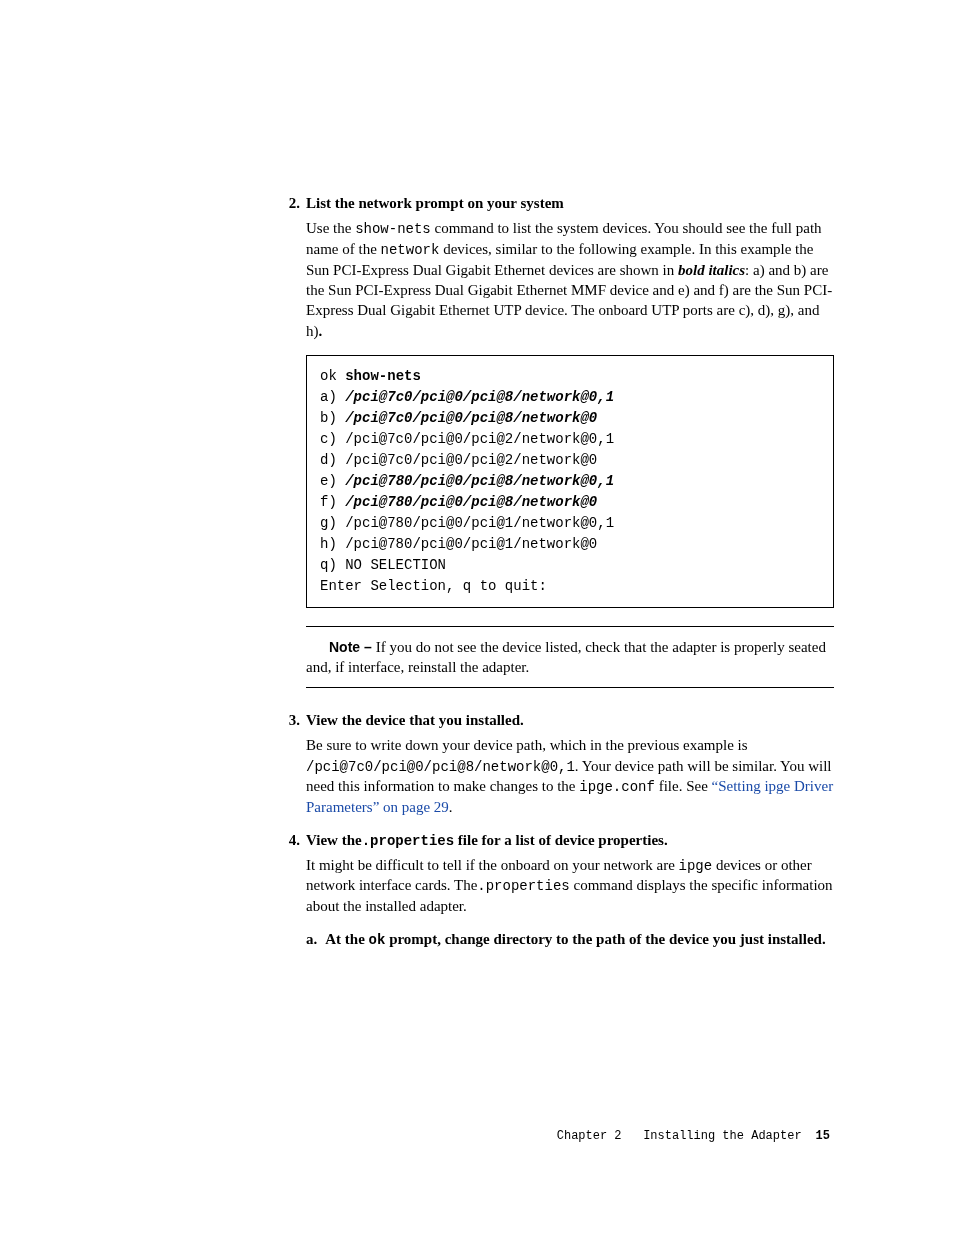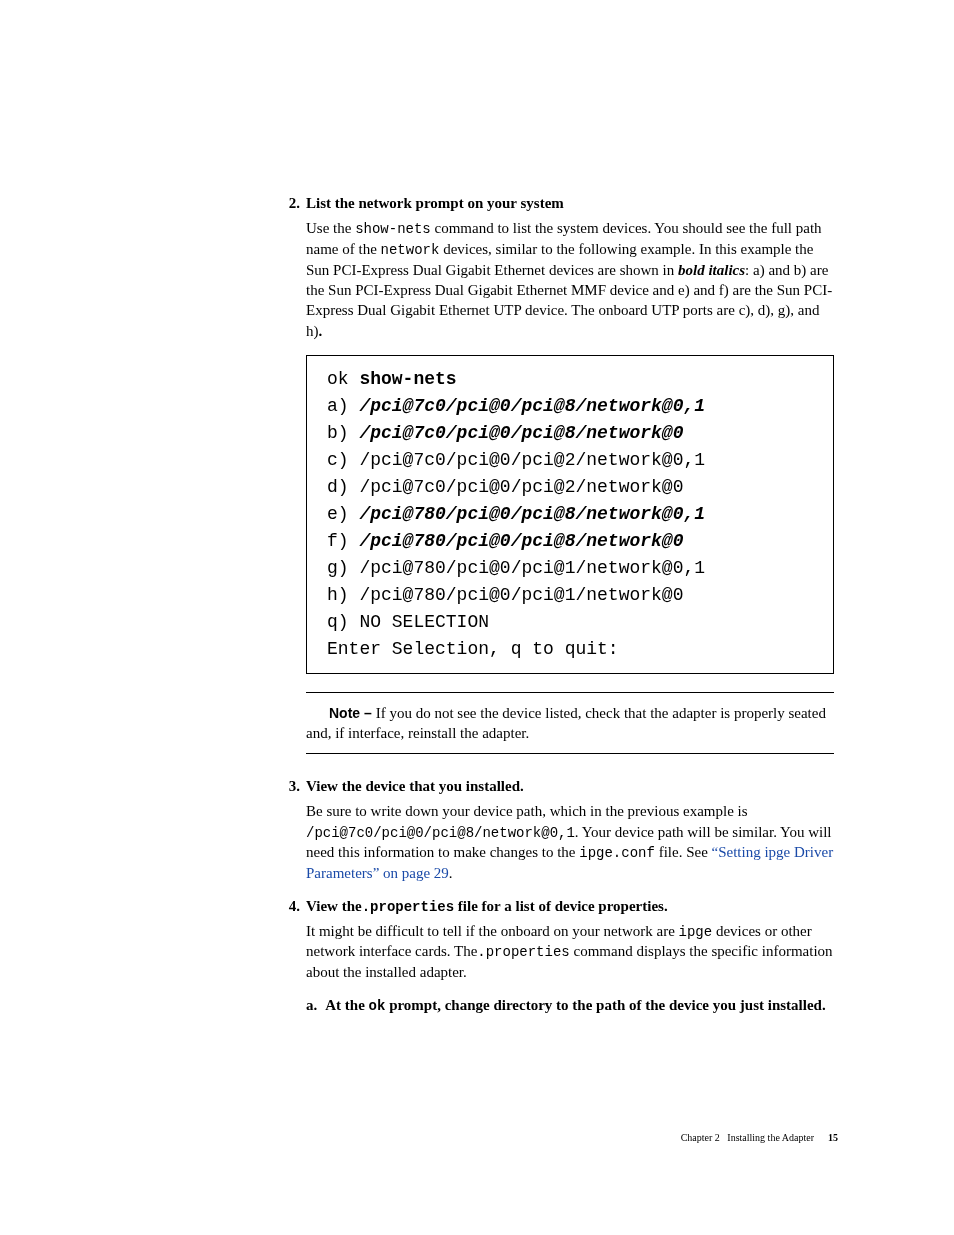--- a/index.html
+++ b/index.html
@@ -44,23 +44,23 @@
     font-family: "Courier New", Courier, monospace;
     font-size: 14px;
   }
   .bold-serif-italic {
     font-style: italic;
     font-weight: bold;
   }
   .code-box {
     margin: 6px 0 18px 26px;
     border: 1px solid #000;
-    padding: 10px 20px;
+    padding: 10px 13px;
     font-family: "Courier New", Courier, monospace;
-    font-size: 18px;
+    font-size: 14px;
     line-height: 1.5;
     white-space: pre;
   }
   .code-bold { font-weight: bold; }
   .code-bi { font-weight: bold; font-style: italic; }
   .note-block {
     margin: 12px 0 24px 26px;
     border-top: 1px solid #000;
     border-bottom: 1px solid #000;
     padding: 10px 0;
@@ -85,23 +85,23 @@
   .substep-key {
     font-weight: bold;
     margin-right: 8px;
   }
   .substep-text {
     font-weight: bold;
   }
   .footer {
     position: absolute;
     bottom: 92px;
-    right: 116px;
-    font-family: Liberation Serif, serif;
-    font-size: 10px;
+    right: 124px;
+    font-family: Liberation Mono, monospace;
+    font-size: 12px;
   }
   .footer .pnum { font-weight: bold; margin-left: 14px; }
 </style>
 </head>
 <body>
 
 <div class="page">
 
   <div class="step-row">
     <div class="step-num">2.</div>

